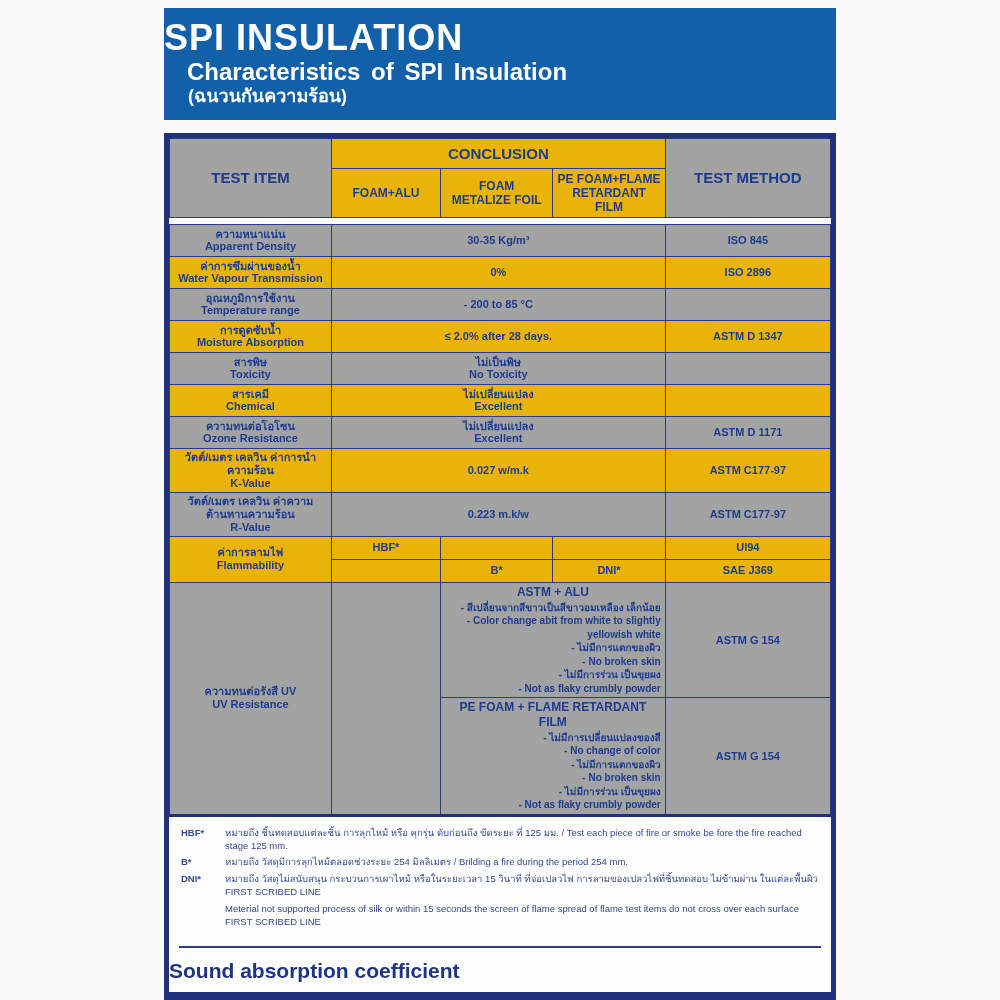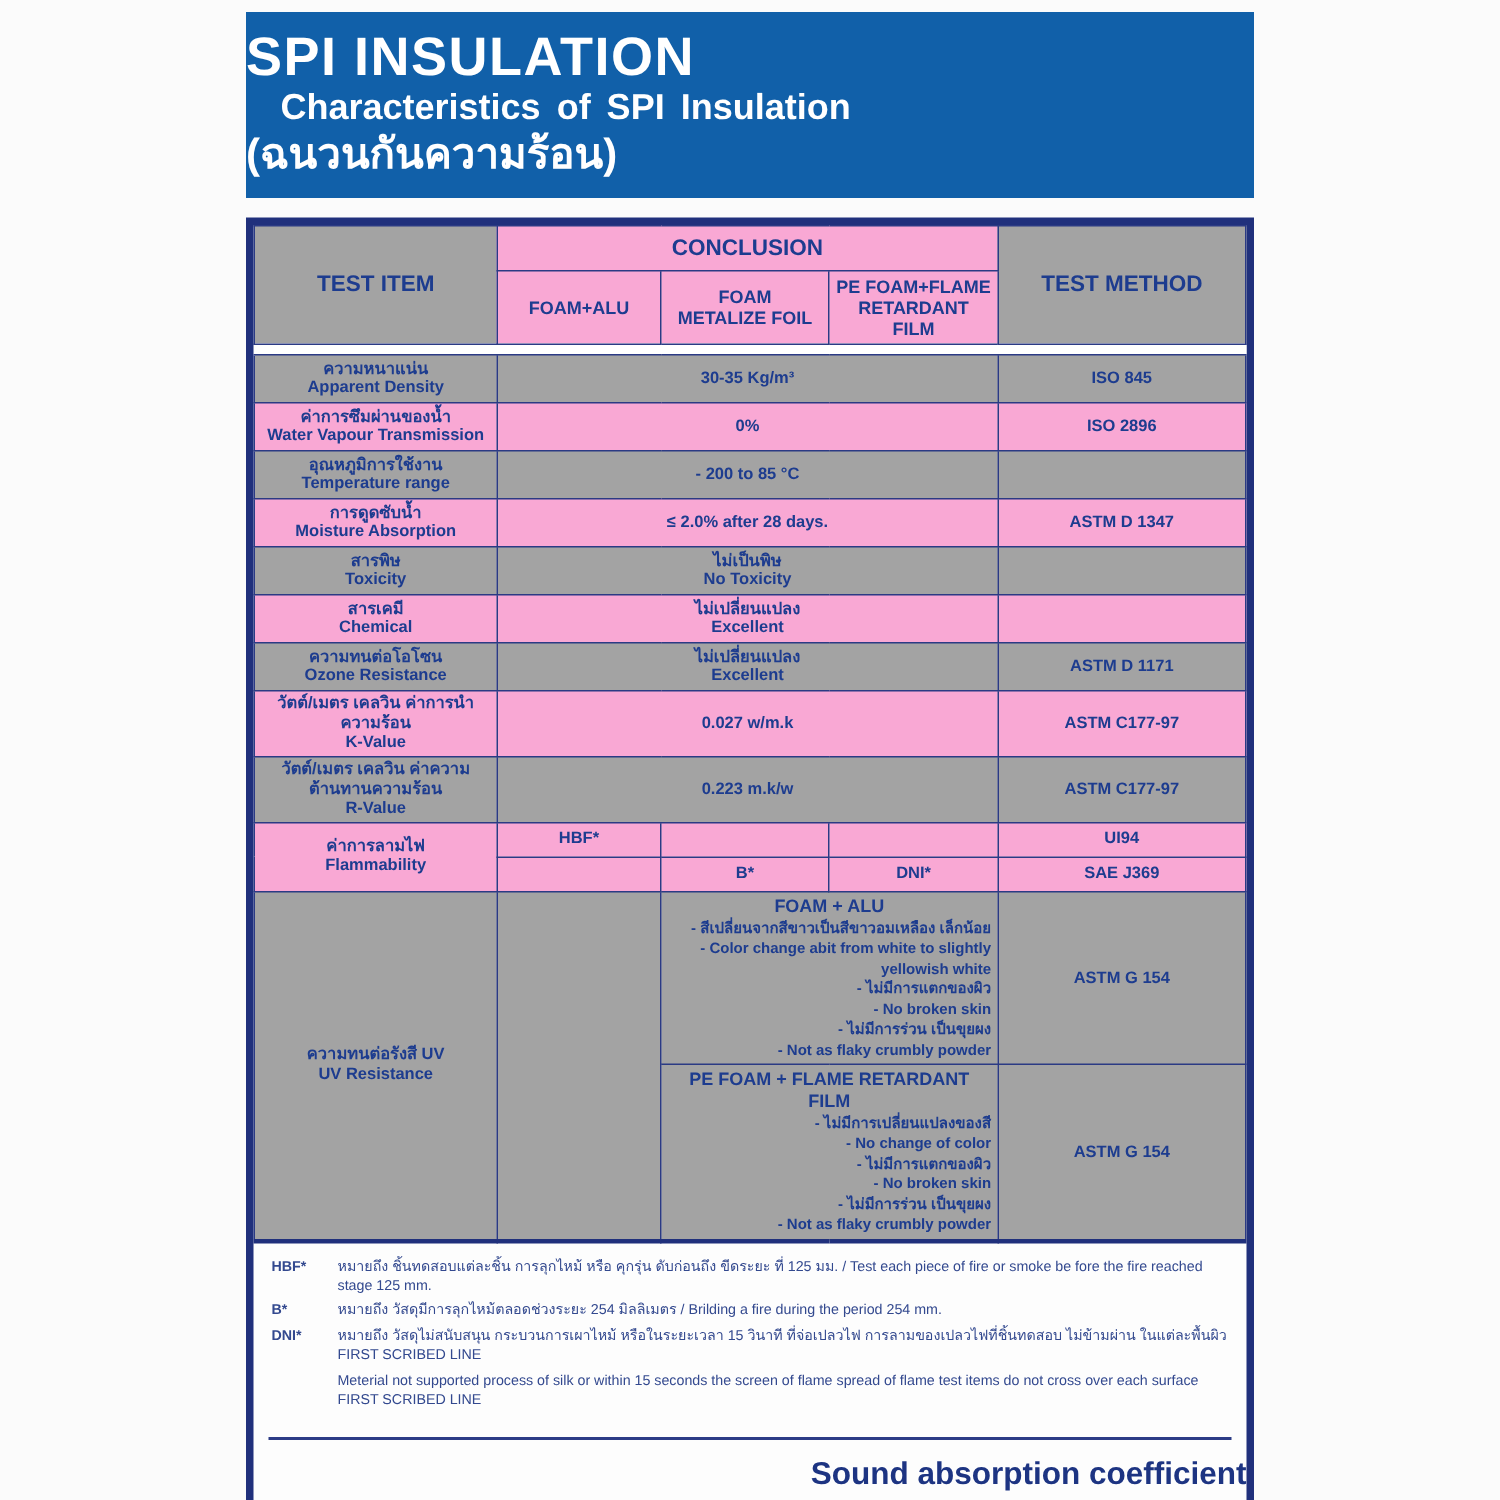--- a/index.html
+++ b/index.html
@@ -3,32 +3,32 @@
 <meta charset="utf-8">
 <style>
   html,body{margin:0;padding:0;background:#fbfbfb;}
   body{width:1000px;height:1000px;font-family:"Liberation Sans","DejaVu Sans",sans-serif;}
   .page{width:672px;margin:0 auto;padding-top:8px;}
 
   
   .banner{background:#1160a9;color:#ffffff;padding:10px 0 12px;}
   .banner .t1{font-size:36px;font-weight:bold;letter-spacing:1px;line-height:1.1;}
   .banner .t2{font-size:24px;font-weight:bold;line-height:1.2;word-spacing:4px;padding-left:23px;}
-  .banner .t3{font-size:28px;font-weight:bold;line-height:1.2;}
+  .banner .t3{font-size:18px;font-weight:bold;line-height:1.2;padding-left:24px;}
 
   
   .frame{margin-top:13px;border:5px solid #20307c;border-bottom-width:8px;background:#fdfdfd;}
 
   
   table.main{width:100%;border-collapse:collapse;table-layout:fixed;}
   table.main td,table.main th{border:1.5px solid #2b3a84;color:#1d3c8f;
     text-align:center;vertical-align:middle;padding:2px 4px;line-height:1.18;}
   table.main{border-bottom:3px solid #20307c;}
   .blue{background:#a3a3a3;}
-  .white{background:#f9a8d4;}
+  .white{background:#eab308;}
   th.hmajor{font-size:15px;font-weight:bold;}
   th.hsub{font-size:12px;font-weight:bold;white-space:pre-line;height:44px;}
   tr.conclusion-row th{height:25px;}
   tr.spacer td{height:6px;background:#ffffff;border-left:none;border-right:none;padding:0;}
   td.item{font-weight:bold;font-size:11px;height:27px;}
   td.val{font-weight:bold;font-size:11px;}
   td.method{font-weight:bold;font-size:11px;}
   tr.flam td{height:18px;font-size:11px;font-weight:bold;text-align:center;}
   td.uvblock{text-align:left;padding:6px 10px 8px;}
   .uvhead{font-size:12px;font-weight:bold;margin-bottom:2px;}
@@ -37,21 +37,21 @@
 
   
   .notes{padding:10px 12px 6px;color:#33498f;}
   .note{display:flex;margin-bottom:4px;font-size:9.5px;line-height:1.35;}
   .note .lbl{width:44px;flex:0 0 44px;font-weight:bold;}
   .note .txt{flex:1;}
 
   .sepline{border-top:2px solid #2c3c86;margin:8px 10px 0;}
 
   
-  .sound-title{font-size:21px;font-weight:bold;text-align:right;color:#1d3482;margin:11px 0 9px;}
+  .sound-title{font-size:21px;font-weight:bold;text-align:left;color:#1d3482;margin:11px 0 9px;}
 </style>
 </head>
 <body>
 
 <div class="page">
 
   <div class="banner">
     <div class="t1">SPI INSULATION</div>
     <div class="t2">Characteristics of SPI Insulation</div>
     <div class="t3">(ฉนวนกันความร้อน)</div>
@@ -203,21 +203,21 @@
           <td class="method white">SAE J369</td>
         </tr>
 
         <tr>
           <td class="item blue" rowspan="2">
             <div>ความทนต่อรังสี UV</div>
             <div>UV Resistance</div>
           </td>
           <td class="blue" rowspan="2"></td>
           <td class="blue uvblock" colspan="2">
-            <div class="uvhead">FOAM + ALU</div>
+            <div class="uvhead">ASTM + ALU</div>
             <div class="uvline">- สีเปลี่ยนจากสีขาวเป็นสีขาวอมเหลือง เล็กน้อย</div>
             <div class="uvline">- Color change abit from white to slightly yellowish white</div>
             <div class="uvline">- ไม่มีการแตกของผิว</div>
             <div class="uvline">- No broken skin</div>
             <div class="uvline">- ไม่มีการร่วน เป็นขุยผง</div>
             <div class="uvline">- Not as flaky crumbly powder</div>
           </td>
           <td class="blue uvmethod">ASTM G 154</td>
         </tr>
         <tr>

